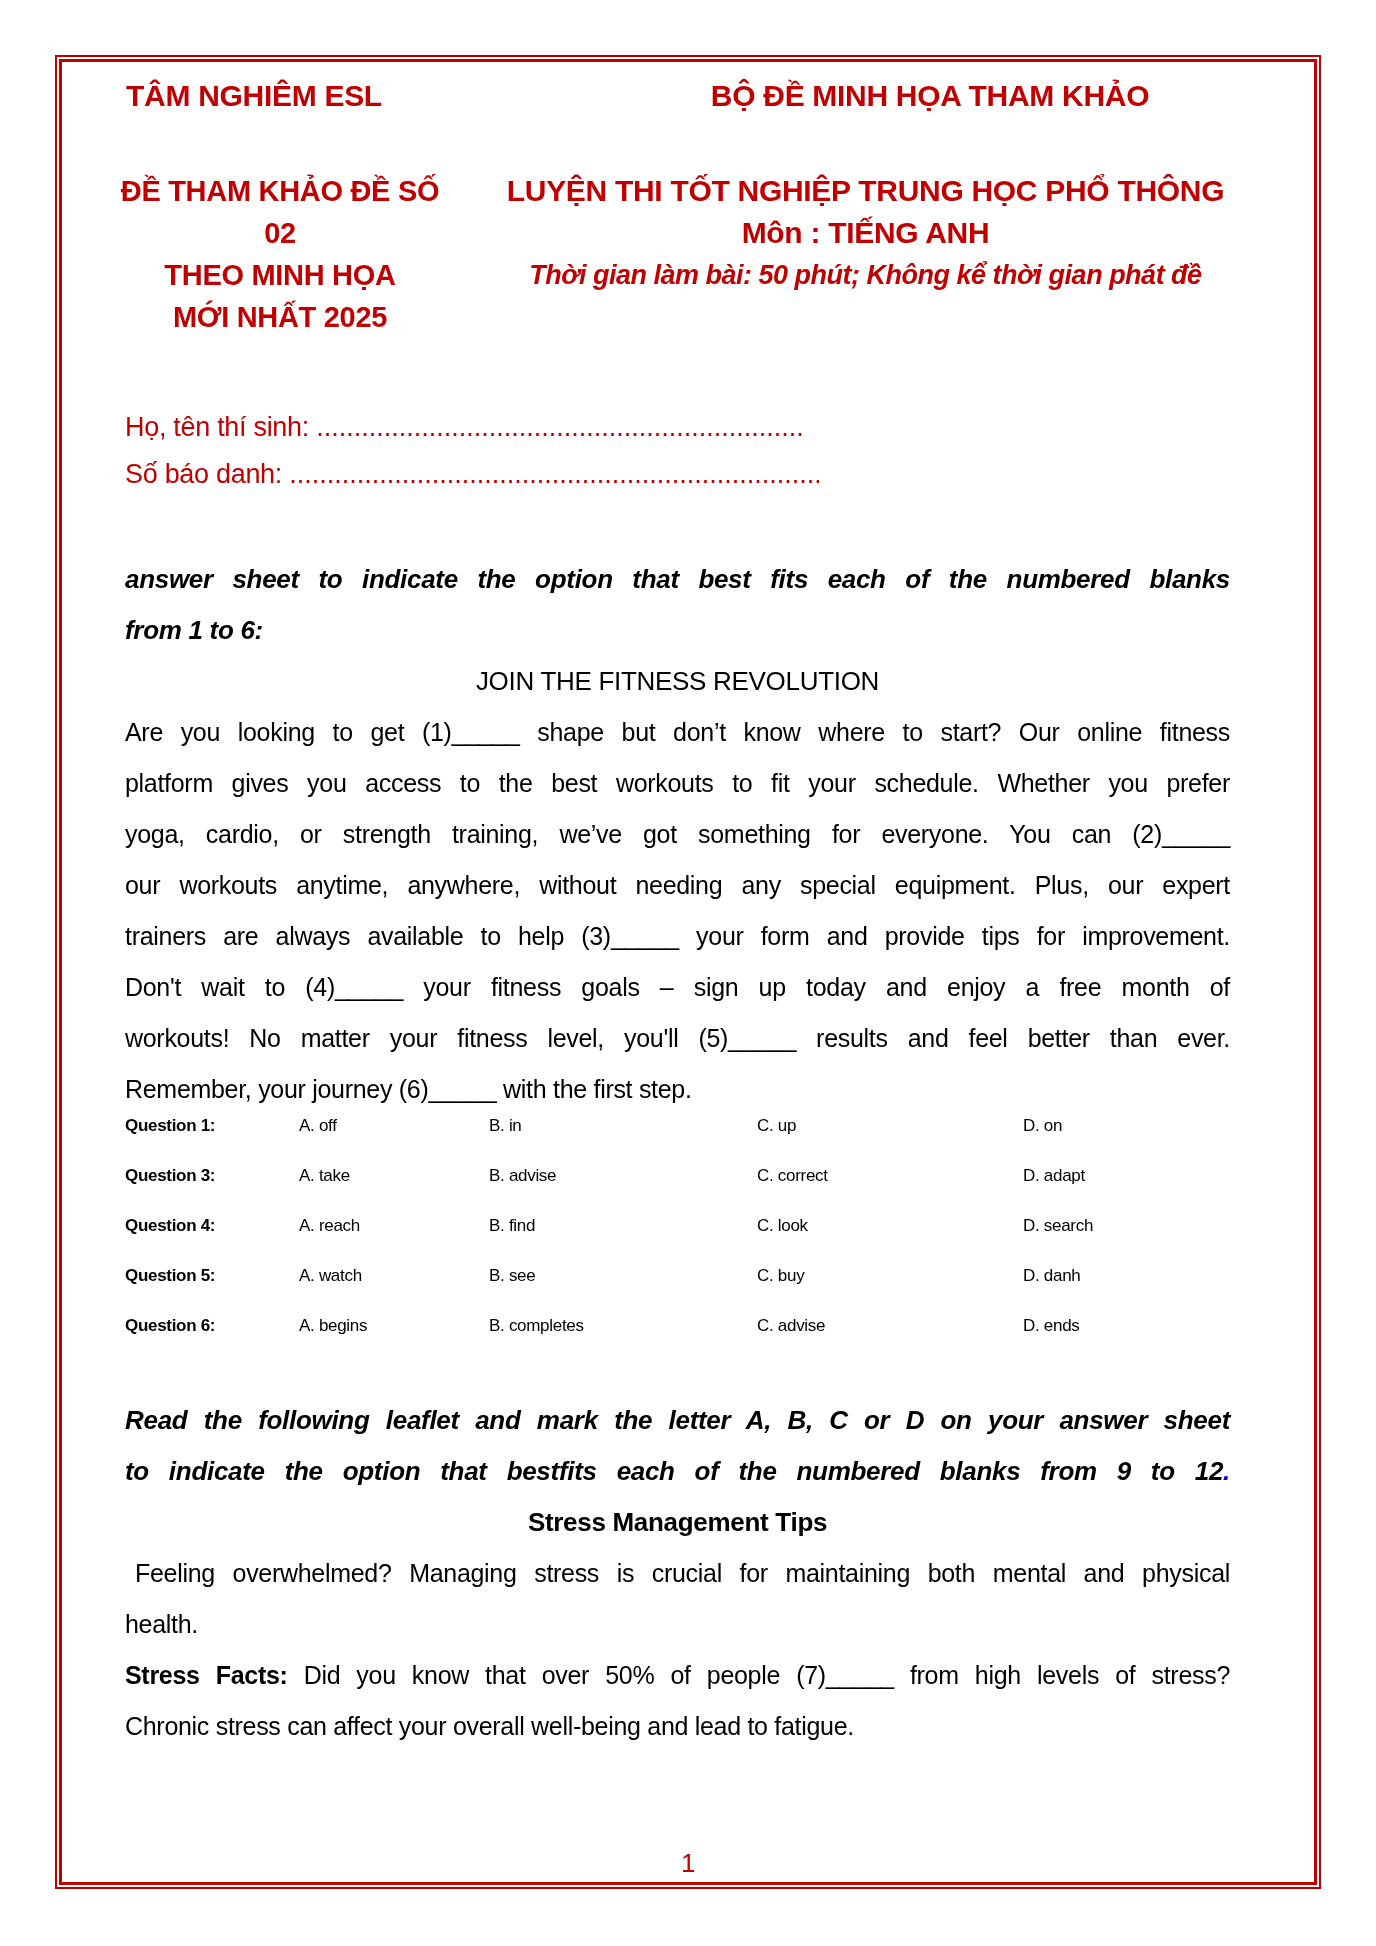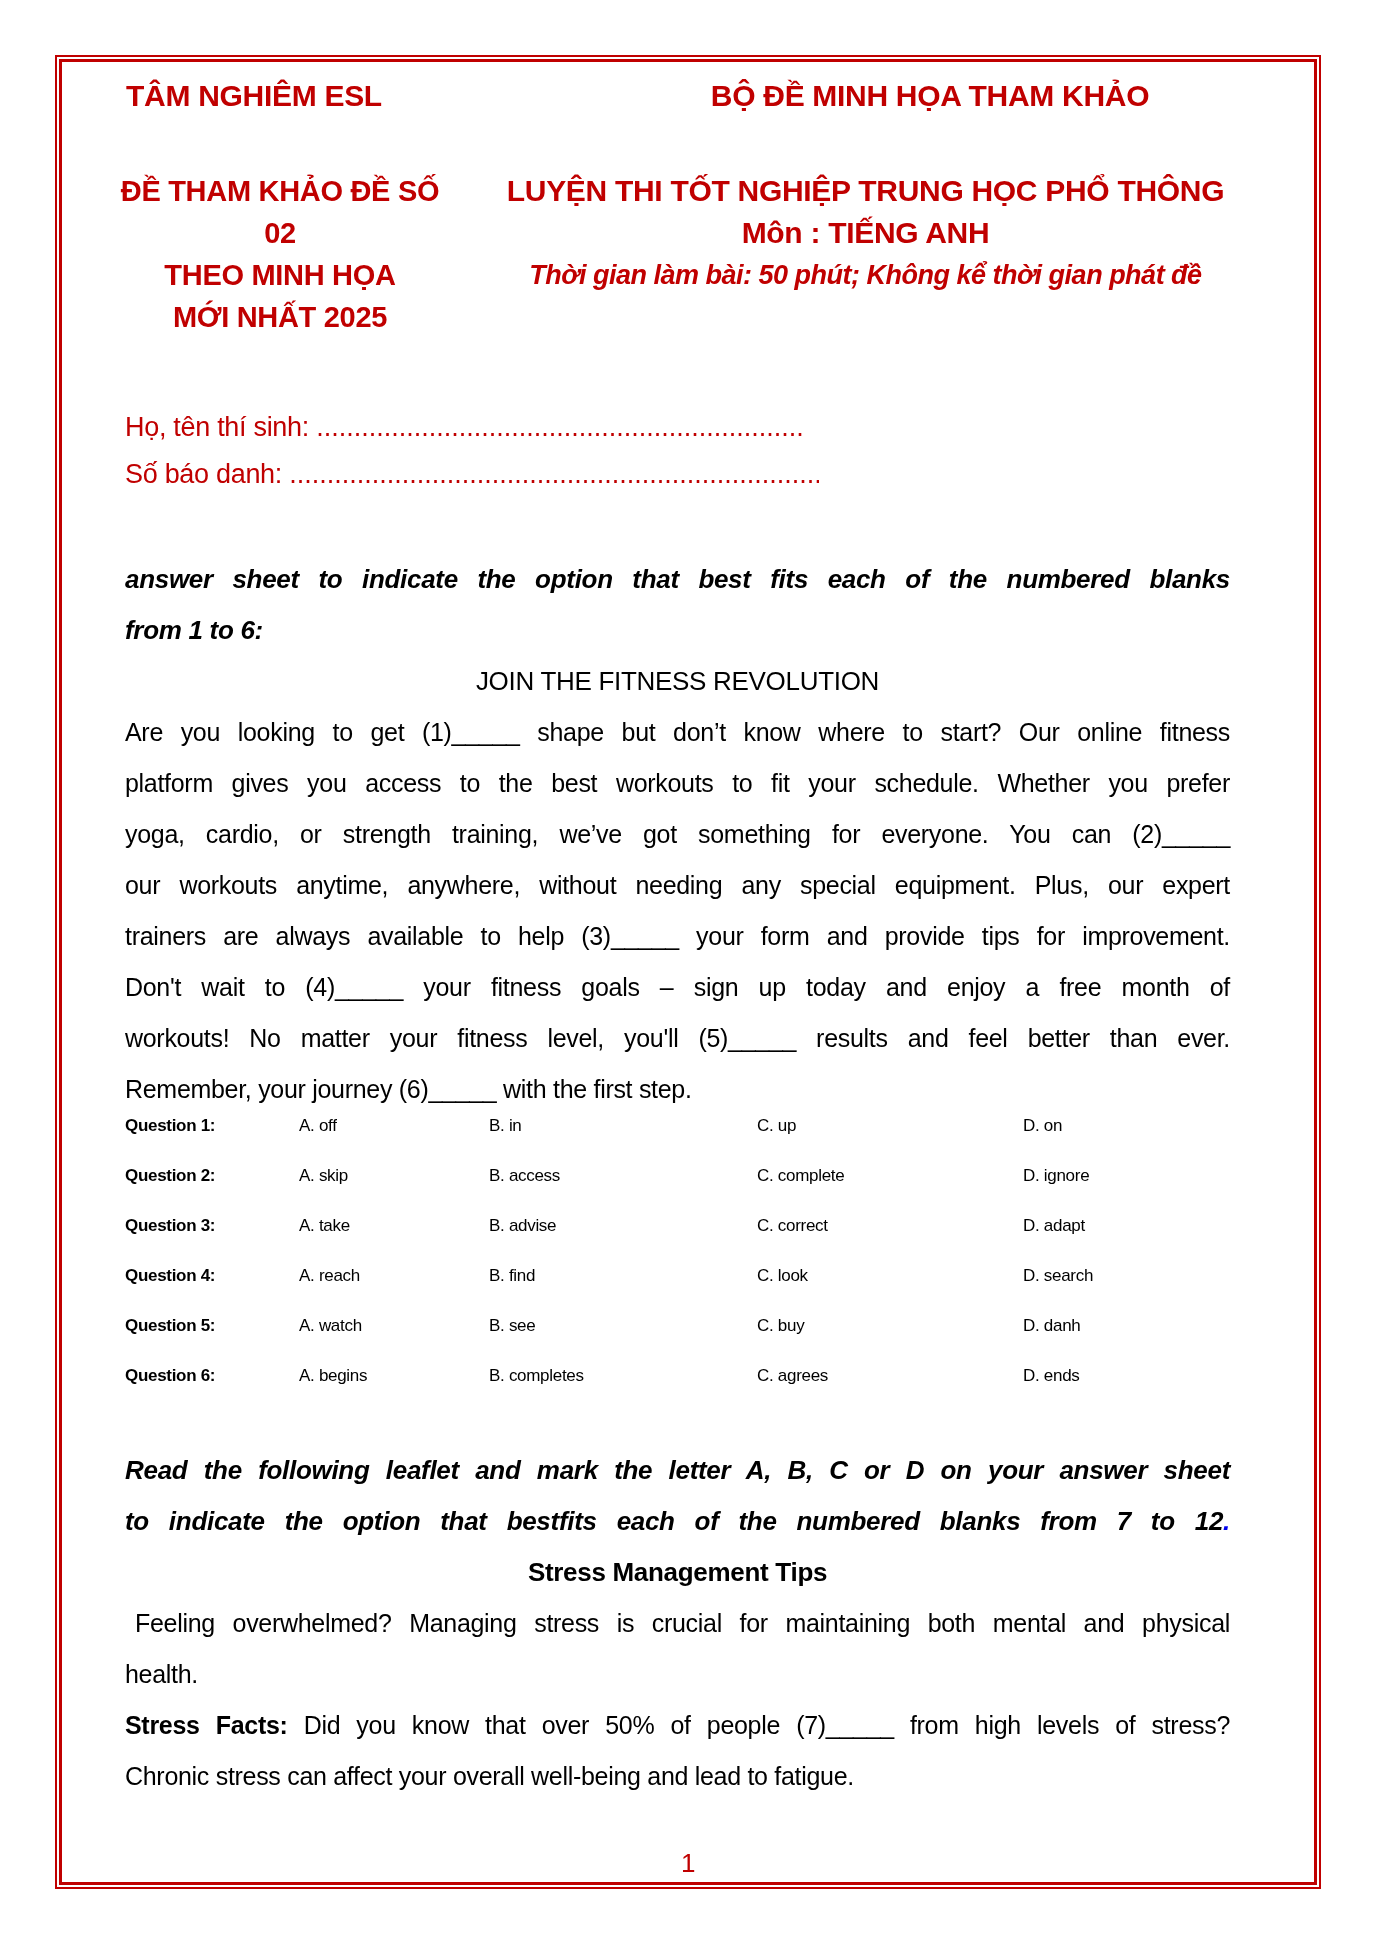--- a/index.html
+++ b/index.html
@@ -112,27 +112,20 @@
 
       <div class="questions" id="questions">
           <div class="q-row">
             <span class="q-label">Question 1:</span>
             <span>A. off</span>
             <span>B. in</span>
             <span>C. up</span>
             <span>D. on</span>
           </div>
           <div class="q-row">
-            <span class="q-label">Question 2:</span>
-            <span>A. skip</span>
-            <span>B. access</span>
-            <span>C. complete</span>
-            <span>D. ignore</span>
-          </div>
-          <div class="q-row">
             <span class="q-label">Question 3:</span>
             <span>A. take</span>
             <span>B. advise</span>
             <span>C. correct</span>
             <span>D. adapt</span>
           </div>
           <div class="q-row">
             <span class="q-label">Question 4:</span>
             <span>A. reach</span>
             <span>B. find</span>
@@ -143,28 +136,28 @@
             <span class="q-label">Question 5:</span>
             <span>A. watch</span>
             <span>B. see</span>
             <span>C. buy</span>
             <span>D. danh</span>
           </div>
           <div class="q-row">
             <span class="q-label">Question 6:</span>
             <span>A. begins</span>
             <span>B. completes</span>
-            <span>C. agrees</span>
+            <span>C. advise</span>
             <span>D. ends</span>
           </div>
         </div>
 
       <div class="instr2">
         <div class="line bi jline">Read the following leaflet and mark the letter A, B, C or D on your answer sheet</div>
-        <div class="line bi jline"><span>to indicate the option that bestfits each of the numbered blanks from 7 to 12</span><span class="blue">.</span></div>
+        <div class="line bi jline"><span>to indicate the option that bestfits each of the numbered blanks from 9 to 12</span><span class="blue">.</span></div>
       </div>
 
       <div class="s2-title">Stress Management Tips</div>
       <div id="s2-body">
           <div class="line jline indent">Feeling overwhelmed? Managing stress is crucial for maintaining both mental and physical</div>
           <div class="line">health.</div>
           <div class="line jline"><b>Stress Facts:</b> Did you know that over 50% of people (7)_____ from high levels of stress?</div>
           <div class="line">Chronic stress can affect your overall well-being and lead to fatigue.</div>
         </div>
 

